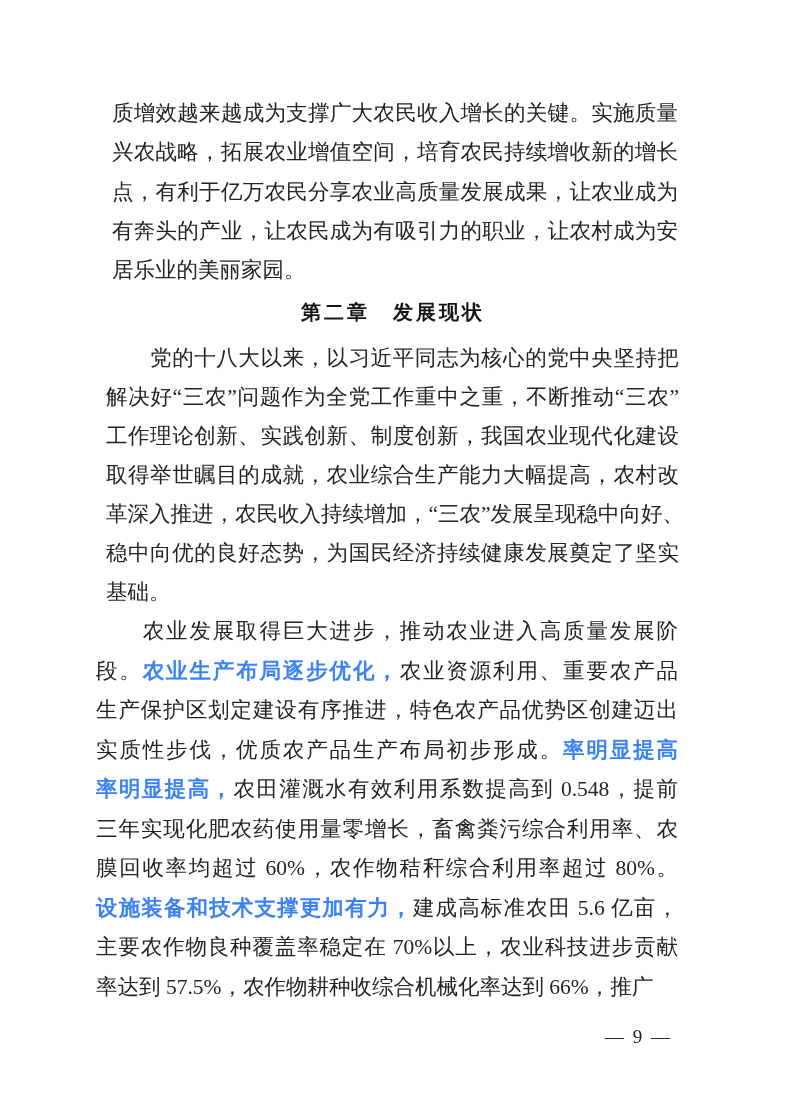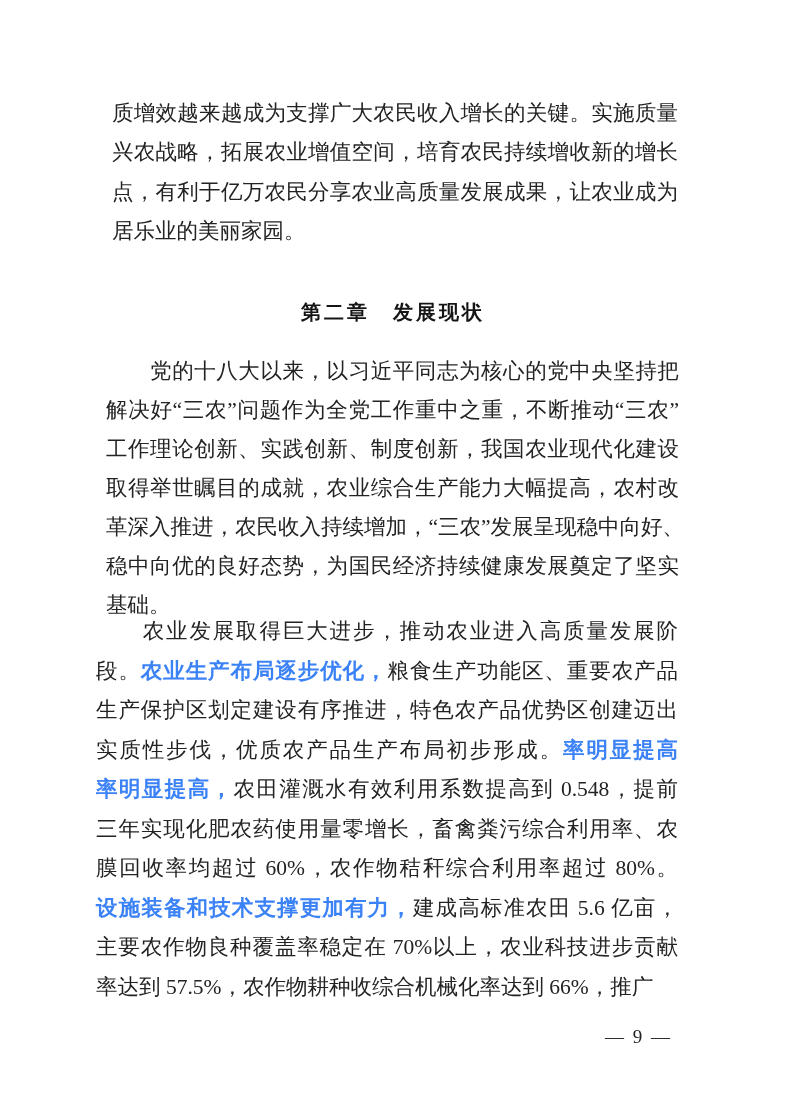--- a/index.html
+++ b/index.html
@@ -17,21 +17,21 @@
     display: block;
     text-align: justify;
     text-align-last: justify;
     white-space: nowrap;
     overflow: visible;
   }
   .para .line.noj { text-align-last: left; }
   .para .seg-b { font-weight: 700; color: #3b82f6; }
   #para1 { left: 112px; width: 566px; top: 94px; }
   #para1 .line { height: 39.3px; line-height: 39.3px; }
-  #para2 { left: 106px; width: 573px; top: 352px; }
+  #para2 { left: 106px; width: 573px; top: 339px; }
   #para2 .line { height: 39px; line-height: 39px; }
   #para3 { left: 96px;  width: 582px; top: 612px; }
   #para3 .line { height: 39.5px; line-height: 39.5px; }
   .heading {
     position: absolute;
     left: 301px;
     top: 298px;
     margin: 0;
     font-family: "Liberation Sans", "DejaVu Sans", sans-serif;
     font-weight: 700;
@@ -53,35 +53,36 @@
   }
 </style>
 </head>
 <body>
 
 <div class="page">
   <div class="para" id="para1">
       <div class="line"><span class="seg">质增效越来越成为支撑广大农民收入增长的关键。实施质量</span></div>
       <div class="line"><span class="seg">兴农战略，拓展农业增值空间，培育农民持续增收新的增长</span></div>
       <div class="line"><span class="seg">点，有利于亿万农民分享农业高质量发展成果，让农业成为</span></div>
+      <div class="line"><span class="seg">有奔头的产业，让农民成为有吸引力的职业，让农村成为安</span></div>
       <div class="line noj"><span class="seg">居乐业的美丽家园。</span></div>
     </div>
   <h2 class="heading">第二章　发展现状</h2>
   <div class="para" id="para2">
       <div class="line"><span class="seg">　　党的十八大以来，以习近平同志为核心的党中央坚持把</span></div>
       <div class="line"><span class="seg">解决好“三农”问题作为全党工作重中之重，不断推动“三农”</span></div>
       <div class="line"><span class="seg">工作理论创新、实践创新、制度创新，我国农业现代化建设</span></div>
       <div class="line"><span class="seg">取得举世瞩目的成就，农业综合生产能力大幅提高，农村改</span></div>
       <div class="line"><span class="seg">革深入推进，农民收入持续增加，“三农”发展呈现稳中向好、</span></div>
       <div class="line"><span class="seg">稳中向优的良好态势，为国民经济持续健康发展奠定了坚实</span></div>
       <div class="line noj"><span class="seg">基础。</span></div>
     </div>
   <div class="para" id="para3">
       <div class="line"><span class="seg">　　农业发展取得巨大进步，推动农业进入高质量发展阶</span></div>
-      <div class="line"><span class="seg">段。</span><span class="seg-b">农业生产布局逐步优化，</span><span class="seg">粮食生产功能区、重要农产品</span></div>
+      <div class="line"><span class="seg">段。</span><span class="seg-b">农业生产布局逐步优化，</span><span class="seg">农业资源利用、重要农产品</span></div>
       <div class="line"><span class="seg">生产保护区划定建设有序推进，特色农产品优势区创建迈出</span></div>
       <div class="line"><span class="seg">实质性步伐，优质农产品生产布局初步形成。</span><span class="seg-b">率明显提高</span></div>
       <div class="line"><span class="seg-b">率明显提高，</span><span class="seg">农田灌溉水有效利用系数提高到 0.548，提前</span></div>
       <div class="line"><span class="seg">三年实现化肥农药使用量零增长，畜禽粪污综合利用率、农</span></div>
       <div class="line"><span class="seg">膜回收率均超过 60%，农作物秸秆综合利用率超过 80%。</span></div>
       <div class="line"><span class="seg-b">设施装备和技术支撑更加有力，</span><span class="seg">建成高标准农田 5.6 亿亩，</span></div>
       <div class="line"><span class="seg">主要农作物良种覆盖率稳定在 70%以上，农业科技进步贡献</span></div>
       <div class="line noj"><span class="seg">率达到 57.5%，农作物耕种收综合机械化率达到 66%，推广</span></div>
     </div>
   <div class="pagenum">— 9 —</div>

